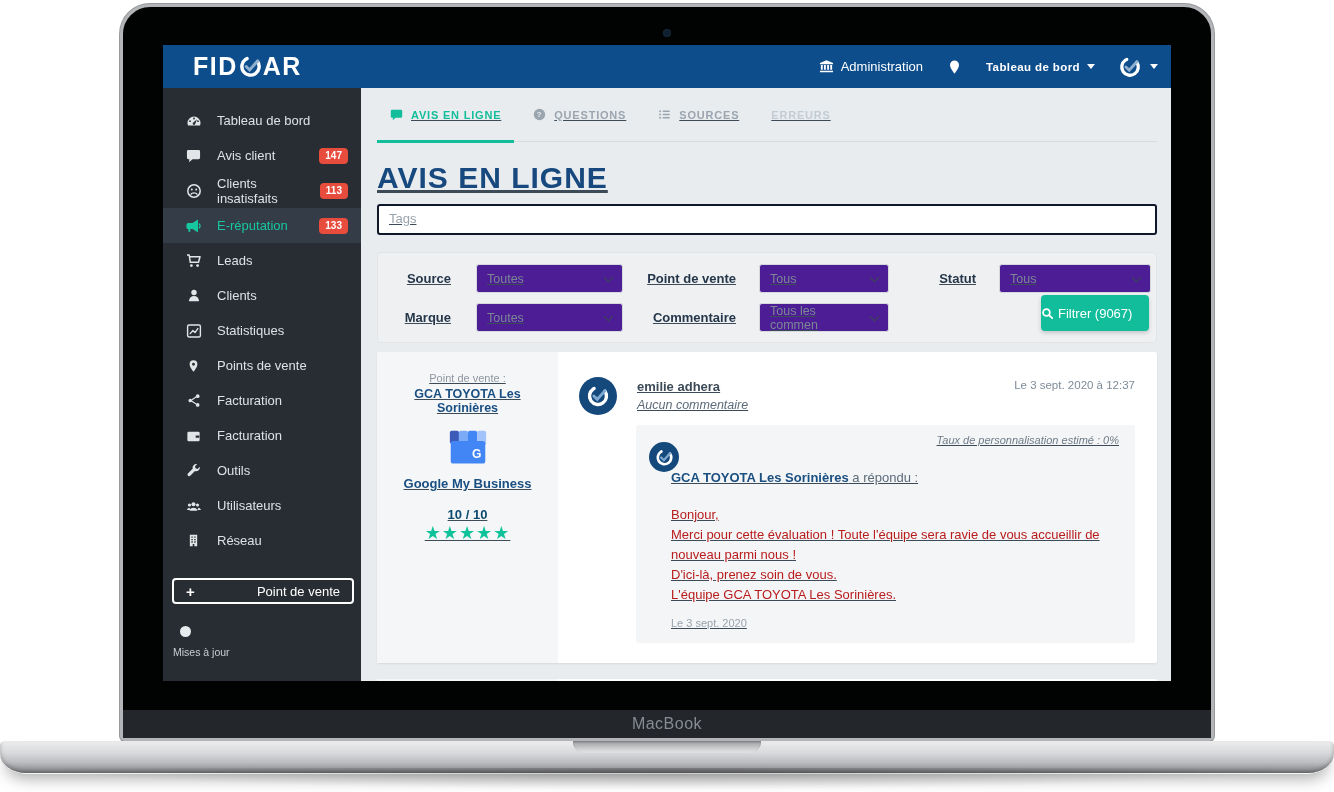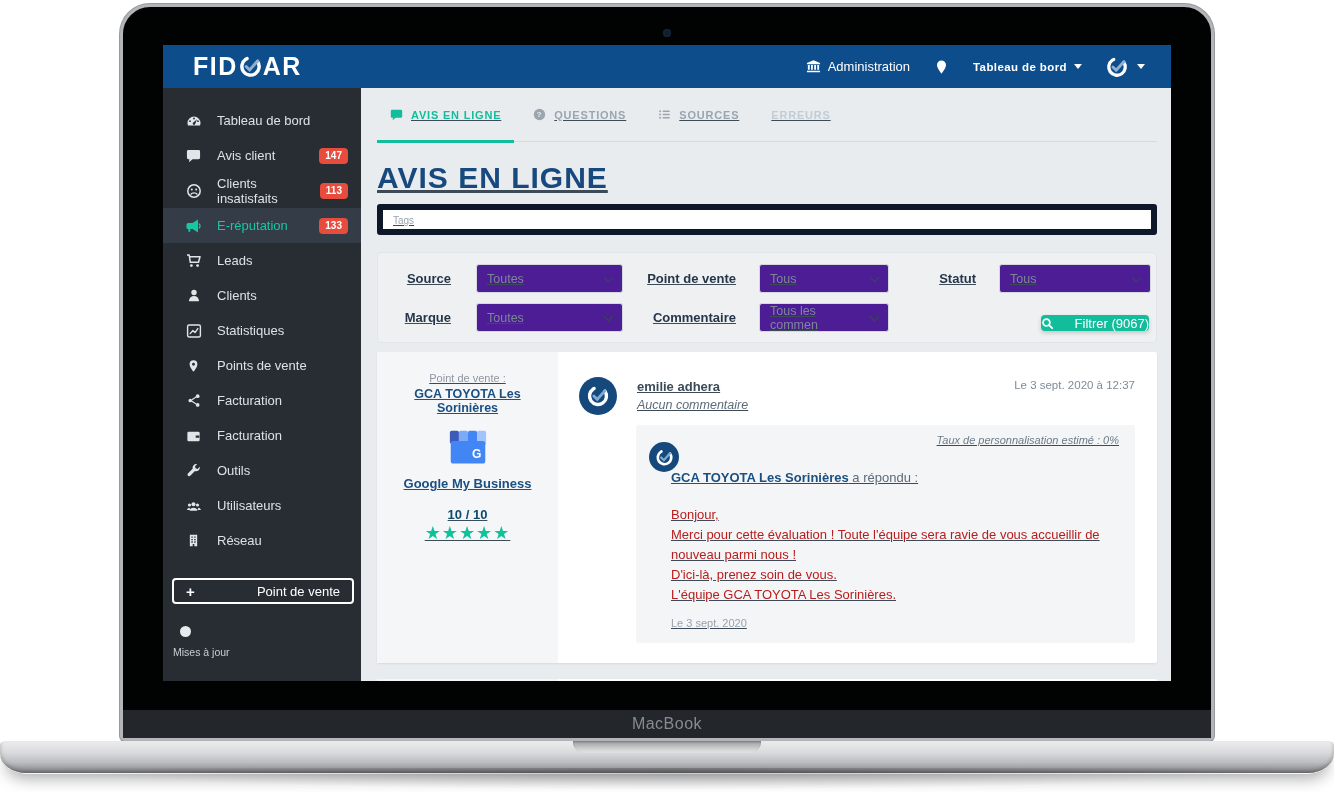--- a/index.html
+++ b/index.html
@@ -22,21 +22,21 @@
                 background:linear-gradient(180deg,#9b9da0,#d2d3d5 70%,#e3e4e6);
                 border-radius:0 0 11px 11px; box-shadow:0 1px 2px rgba(0,0,0,.25) inset; }
   .floor-shadow { position:absolute; left:40px; right:40px; top:768px; height:22px;
                   background:radial-gradient(ellipse at 50% 0%, rgba(0,0,0,.22), rgba(0,0,0,0) 70%); }
 
   
   .app { position:absolute; left:40px; top:38px; width:1008px; height:636px; background:#e9ecef;
          display:flex; flex-direction:column; overflow:hidden; font-size:13px; color:#3d4b58; }
 
   
-  .navbar { height:43px; flex:0 0 43px; background:#0d4d8c; display:flex; align-items:center; padding:0 26px 0 30px; color:#fff; }
+  .navbar { height:43px; flex:0 0 43px; background:#0d4d8c; display:flex; align-items:center; padding:0 13px 0 30px; color:#fff; }
   .brand { display:flex; align-items:center; font-size:25px; font-weight:bold; letter-spacing:1.5px; }
   .brand svg { margin:0 1px; }
   .nav-right { margin-left:auto; display:flex; align-items:center; gap:24px; }
   .nav-admin { display:flex; align-items:center; gap:7px; font-size:13px; }
   .nav-ctx { display:flex; align-items:center; gap:7px; font-size:11.5px; font-weight:bold; letter-spacing:.4px; }
   .caret { width:0; height:0; border-left:4px solid transparent; border-right:4px solid transparent; border-top:5px solid #fff; }
   .nav-logo { display:flex; align-items:center; gap:9px; }
 
   
   .app-body { flex:1; display:flex; min-height:0; }
@@ -61,36 +61,36 @@
   .tab { position:relative; height:100%; display:flex; align-items:center; gap:8px; padding:0 13px;
          margin-right:6px; font-size:11px; font-weight:bold; letter-spacing:.8px; color:#9aa5af; cursor:pointer; }
   .tab .tic { display:flex; color:#9aa5af; }
   .tab.active { color:#11bd9a; }
   .tab.active .tic { color:#11bd9a; }
   .tab.active::after { content:""; position:absolute; left:0; right:0; bottom:-2px; height:3px; background:#11bd9a; }
   .tab.dim { color:#c2ccd4; }
 
   .page-title { margin:18px 16px 0; font-size:30px; line-height:36px; font-weight:bold; color:#17497e; letter-spacing:1px; }
 
-  .tags-input { margin:8px 14px 0 16px; height:31px; background:#fff; border:6px solid #0f172a; border-radius:3px;
-                padding:5px 10px; font-size:10px; color:#9aa4ae; cursor:text; }
+  .tags-input { margin:8px 14px 0 16px; height:31px; background:#fff; border:2px solid #0f172a; border-radius:3px;
+                padding:5px 10px; font-size:13px; color:#9aa4ae; cursor:text; }
 
   .filter-card { margin:17px 14px 0 16px; height:91px; background:#eef0f2; border:1px solid #e1e5e8;
                  border-radius:4px; padding:11px 0; position:relative; }
   .f-row { display:flex; align-items:center; height:29px; margin-bottom:10px; }
   .f-label { text-align:right; font-weight:bold; font-size:13px; color:#25364a; flex:0 0 auto; }
   .w1 { width:73px; } .w2 { width:113px; } .w3 { width:87px; }
   .sel { background:#4c1d95; border:1px solid #d3d9dd; border-radius:3px; height:29px; display:flex;
          align-items:center; padding:0 24px 0 10px; font-size:12.5px; color:#7b8894; position:relative; cursor:pointer; }
   .sel .chev { position:absolute; right:10px; top:9px; width:7px; height:7px;
                border-right:1.6px solid #3c4750; border-bottom:1.6px solid #3c4750; transform:rotate(45deg); }
   .s1 { width:147px; margin-left:25px; } .s2 { width:130px; margin-left:23px; } .s3 { width:152px; margin-left:23px; }
-  .filter-btn { position:absolute; right:7px; bottom:11px; width:108px; height:16px; background:#11bd9a;
+  .filter-btn { position:absolute; right:7px; bottom:11px; width:108px; height:36px; background:#11bd9a;
                 border:none; border-radius:4px; color:#fff; font-size:13px; display:flex; align-items:center;
-                justify-content:space-between; gap:4px; cursor:pointer; box-shadow:0 2px 4px rgba(0,0,0,.18);
+                justify-content:flex-start; gap:4px; cursor:pointer; box-shadow:0 2px 4px rgba(0,0,0,.18);
                 font-family:"Liberation Sans",sans-serif; }
 
   .review-card { margin:9px 14px 0 16px; min-height:300px; background:#fff; border-radius:2px;
                  box-shadow:0 1px 2px rgba(0,0,0,.08); display:flex; }
   .rv-left { flex:0 0 181px; background:#f5f6f8; padding:20px 8px; text-align:center; }
   .pos-label { font-size:11px; color:#8d97a1; }
   .pos-name { margin-top:3px; font-size:12.5px; font-weight:bold; color:#1a4f82; }
   .gmb-icon { margin:14px auto 6px; width:42px; height:38px; }
   .src-name { font-size:13px; font-weight:bold; color:#1a4f82; }
   .score { margin-top:16px; font-size:13px; font-weight:bold; color:#0c4a6e; }

